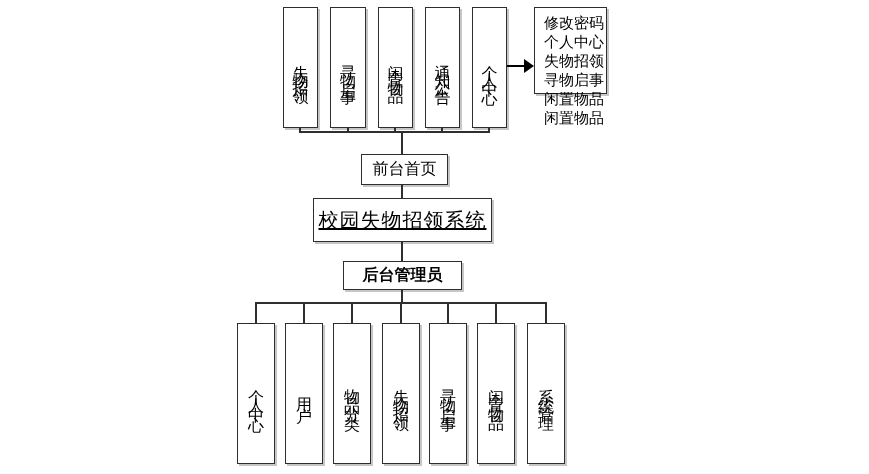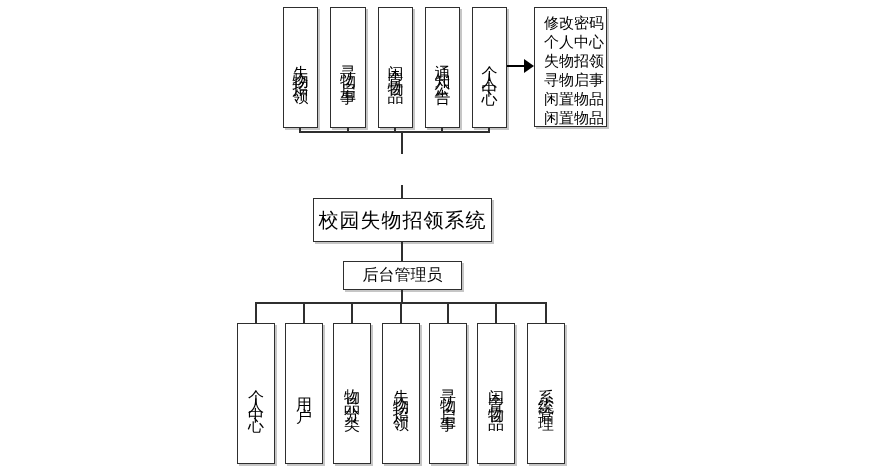--- a/index.html
+++ b/index.html
@@ -65,48 +65,49 @@
 <body>
 
 <div id="canvas">
 
   <div class="box vbox top-row" style="left:283px; top:7px;  width:35px; height:121px;">失物招领</div>
   <div class="box vbox top-row" style="left:330px; top:7px;  width:36px; height:121px;">寻物启事</div>
   <div class="box vbox top-row" style="left:378px; top:7px;  width:35px; height:121px;">闲置物品</div>
   <div class="box vbox top-row" style="left:425px; top:7px;  width:35px; height:121px;">通知公告</div>
   <div class="box vbox top-row" style="left:472px; top:7px;  width:35px; height:121px;">个人中心</div>
 
-  <div class="box menu-box" style="left:534px; top:7px; width:73px; height:120px;">
+  <div class="box menu-box" style="left:534px; top:7px; width:73px; height:87px;">
     <span class="menu-line">修改密码</span>
     <span class="menu-line">个人中心</span>
     <span class="menu-line">失物招领</span>
     <span class="menu-line">寻物启事</span>
     <span class="menu-line">闲置物品</span>
     <span class="menu-line">闲置物品</span>
   </div>
 
   <div class="arrow-line" style="left:507px; top:65px; width:18px; height:2px;"></div>
   <div class="arrow-head" style="left:524px; top:59px;"></div>
 
   <div class="line" style="left:299px; top:128px; width:2px; height:5px;"></div>
   <div class="line" style="left:347px; top:128px; width:2px; height:5px;"></div>
   <div class="line" style="left:394px; top:128px; width:2px; height:5px;"></div>
   <div class="line" style="left:441px; top:128px; width:2px; height:5px;"></div>
   <div class="line" style="left:488px; top:128px; width:2px; height:5px;"></div>
   <div class="line" style="left:299px; top:131px; width:191px; height:2px;"></div>
   <div class="line" style="left:401px; top:131px; width:2px; height:23px;"></div>
 
+  <div class="box hbox" style="left:361px; top:154px; width:87px; height:31px;">前台首页</div>
 
   <div class="line" style="left:401px; top:185px; width:2px; height:13px;"></div>
 
-  <div class="box hbox rootbox" style="left:313px; top:198px; width:179px; height:44px;">校园失物招领系统</div>
+  <div class="box hbox rootbox" style="left:313px; top:198px; width:179px; height:44px;text-decoration:underline;">校园失物招领系统</div>
 
   <div class="line" style="left:401px; top:242px; width:2px; height:19px;"></div>
 
-  <div class="box hbox" style="left:343px; top:261px; width:119px; height:29px;">后台管理员</div>
+  <div class="box hbox" style="left:343px; top:261px; width:119px; height:29px;font-weight:bold;">后台管理员</div>
 
   <div class="line" style="left:401px; top:290px; width:2px; height:14px;"></div>
   <div class="line" style="left:255px; top:302px; width:292px; height:2px;"></div>
   <div class="line" style="left:255px; top:302px; width:2px; height:21px;"></div>
   <div class="line" style="left:303px; top:302px; width:2px; height:21px;"></div>
   <div class="line" style="left:351px; top:302px; width:2px; height:21px;"></div>
   <div class="line" style="left:400px; top:302px; width:2px; height:21px;"></div>
   <div class="line" style="left:447px; top:302px; width:2px; height:21px;"></div>
   <div class="line" style="left:495px; top:302px; width:2px; height:21px;"></div>
   <div class="line" style="left:545px; top:302px; width:2px; height:21px;"></div>

